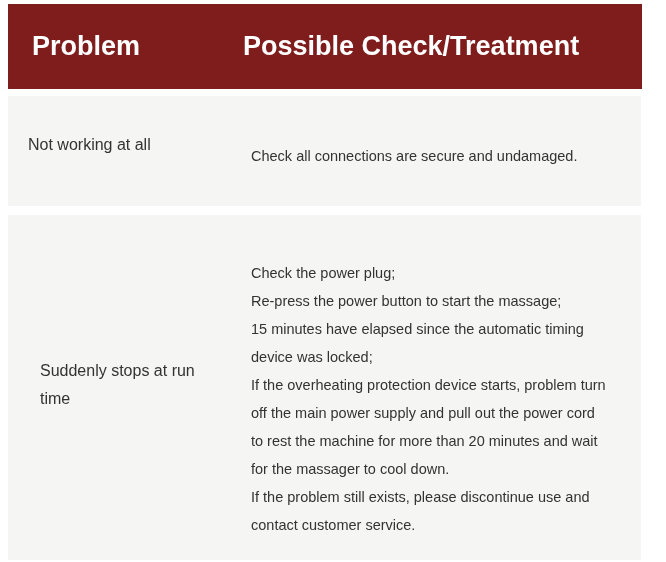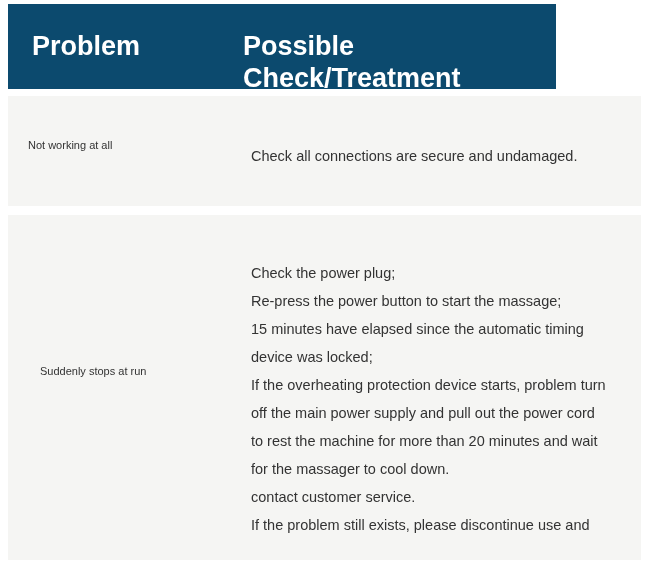--- a/index.html
+++ b/index.html
@@ -1,27 +1,27 @@
 <!DOCTYPE html>
 <html><head>
 <meta charset="utf-8">
 <style>
   html, body { margin: 0; padding: 0; background: #ffffff; }
   body { width: 666px; height: 562px; position: relative; overflow: hidden;
          font-family: "Liberation Sans", sans-serif; color: #333333; }
-  .header { position: absolute; left: 8px; top: 4px; width: 548px; height: 85px;
-            background: #0c4a6e; color: #ffffff; }
+  .header { position: absolute; left: 8px; top: 4px; width: 634px; height: 85px;
+            background: #7f1d1d; color: #ffffff; }
   .header .h { position: absolute; top: 26px; font-weight: bold; font-size: 27px;
                letter-spacing: 0px; line-height: 32px; }
   .h-problem { left: 24px; }
   .h-causes { left: 235px; }
   .row { position: absolute; left: 8px; width: 633px; background: #f5f5f3; }
   .row1 { top: 96px; height: 110px; }
   .row2 { top: 215px; height: 345px; }
-  .cell-problem { position: absolute; left: 20px; width: 180px; font-size: 11px; line-height: 28px; }
+  .cell-problem { position: absolute; left: 20px; width: 180px; font-size: 16px; line-height: 28px; }
   .cell-cause { position: absolute; left: 243px; width: 380px; font-size: 14.5px; line-height: 28px; margin-top: 11px; }
   .row1 .cell-problem, .row1 .cell-cause { top: 35px; }
   .row2 .cell-problem { top: 142px; margin-left: 12px; }
   .row2 .cell-cause { top: 33px; }
   .line { display: block; white-space: nowrap; }
 </style>
 </head>
 <body>
 
 <div class="header">
@@ -34,26 +34,27 @@
     <span class="line">Not working at all</span>
   </div>
   <div class="cell-cause">
     <span class="line">Check all connections are secure and undamaged.</span>
   </div>
 </div>
 
 <div class="row row2">
   <div class="cell-problem">
     <span class="line">Suddenly stops at run</span>
+    <span class="line">time</span>
   </div>
   <div class="cell-cause">
     <span class="line">Check the power plug;</span>
     <span class="line">Re-press the power button to start the massage;</span>
     <span class="line">15 minutes have elapsed since the automatic timing</span>
     <span class="line">device was locked;</span>
     <span class="line">If the overheating protection device starts, problem turn</span>
     <span class="line">off the main power supply and pull out the power cord</span>
     <span class="line">to rest the machine for more than 20 minutes and wait</span>
     <span class="line">for the massager to cool down.</span>
+    <span class="line">If the problem still exists, please discontinue use and</span>
     <span class="line">contact customer service.</span>
-    <span class="line">If the problem still exists, please discontinue use and</span>
   </div>
 </div>
 
 </body></html>

